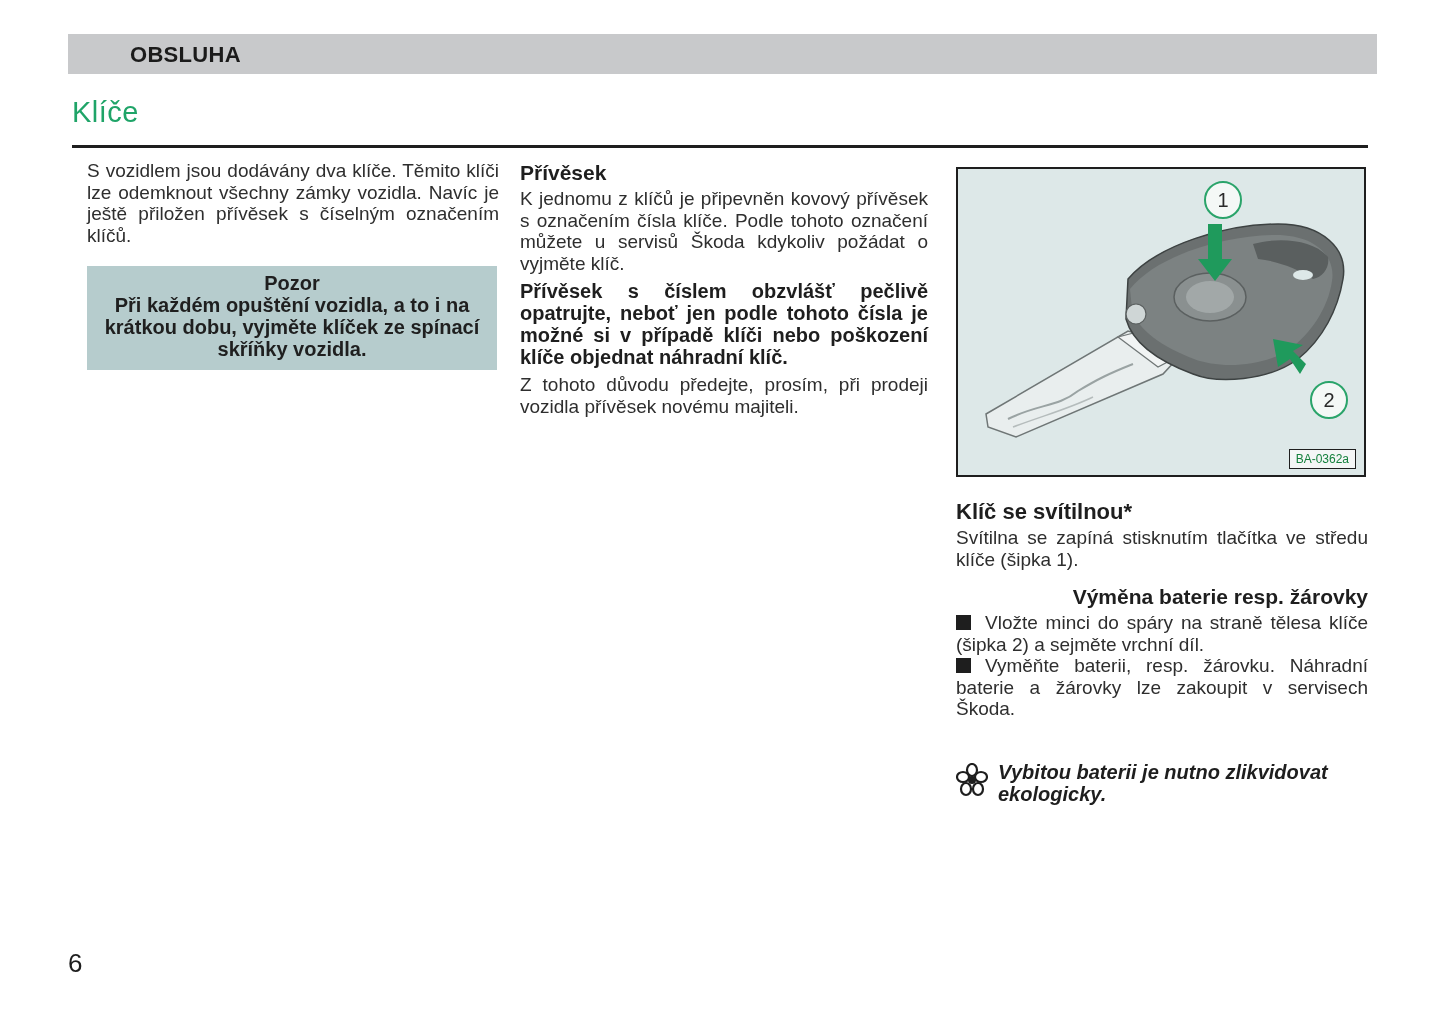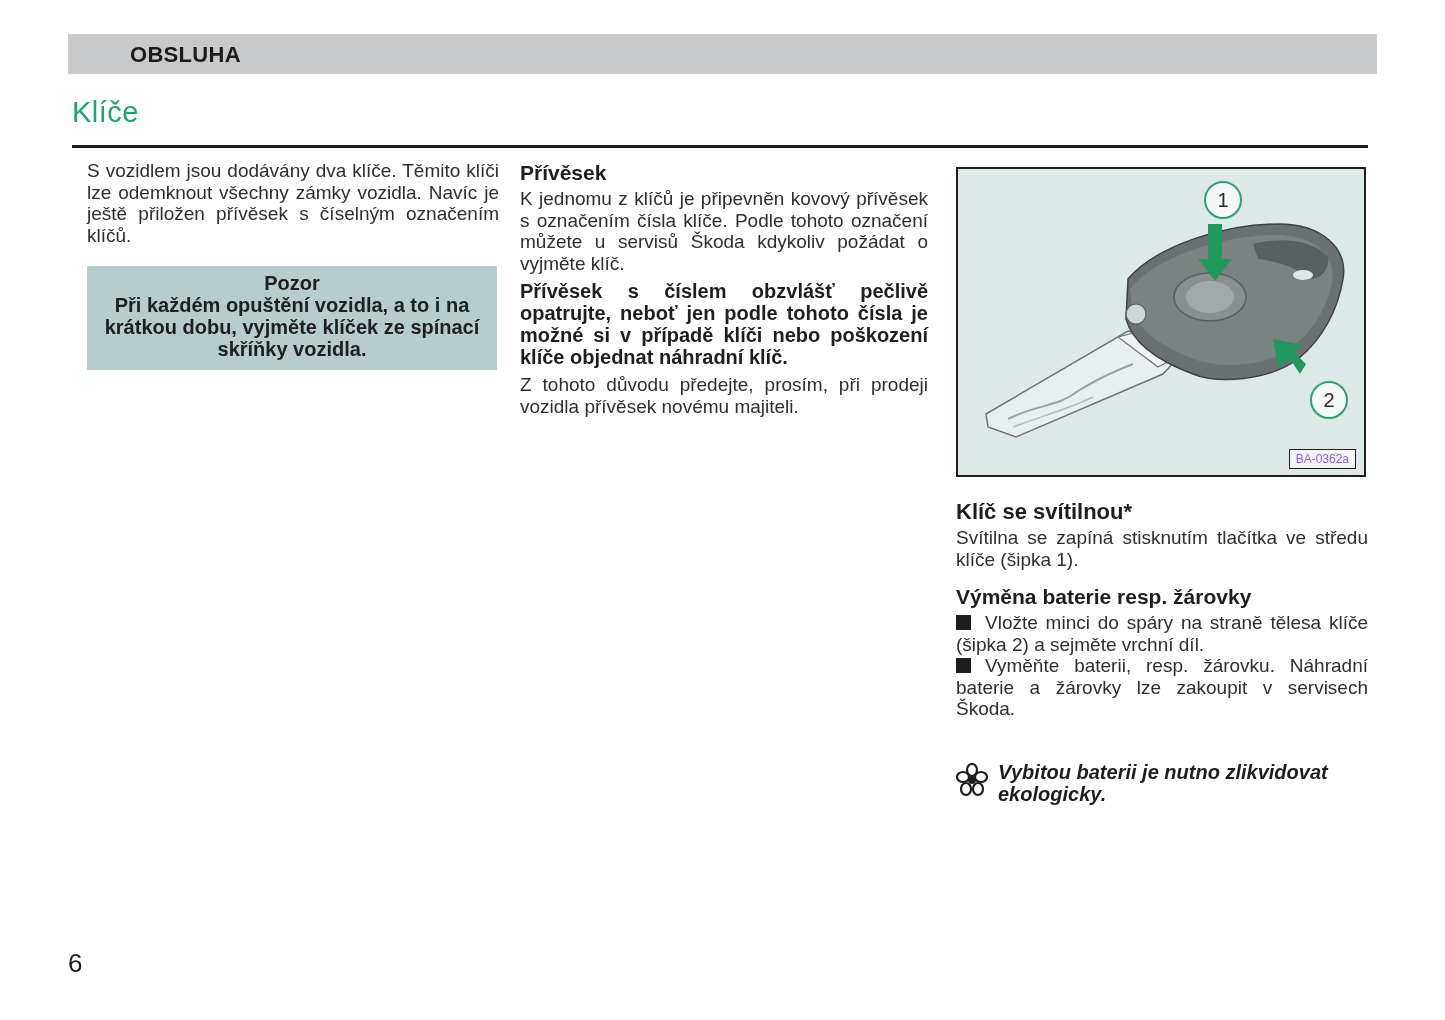--- a/index.html
+++ b/index.html
@@ -57,30 +57,30 @@
     .figure {
       width: 406px; height: 306px;
       border: 2px solid #1e1e1e;
       background: #dde8e8;
       position: relative;
     }
     .figure svg { position: absolute; left: 0; top: 0; }
     .fig-code {
       position: absolute; right: 8px; bottom: 6px;
       border: 1.5px solid #1e1e1e; background: #f4f6f6;
-      font-size: 12px; padding: 2px 6px; color: #8b5cf6;
+      font-size: 12px; padding: 2px 6px; color: #15803d;
     }
     .callout {
       position: absolute; width: 34px; height: 34px;
       border: 2px solid #2aa46a; border-radius: 50%;
       background: #f4f8f6;
       font-size: 20px; line-height: 34px; text-align: center; color: #2a2a2a;
     }
     .col3 .sub-head { margin-top: 22px; font-size: 22px; }
-    .col3 .sub-head.second { margin-top: 14px; font-size: 21px; }
+    .col3 .sub-head.second { margin-top: 14px; font-size: 21px; text-align: right; }
     .bullet-item { position: relative; text-indent: 0; }
     .bullet-sq {
       display: inline-block; width: 15px; height: 15px; background: #1e1e1e;
       margin-right: 14px; vertical-align: -1px;
     }
     .eco {
       margin-top: 41px; position: relative; padding-left: 42px;
       font-weight: bold; font-style: italic; font-size: 20px; line-height: 22px; color: #1e1e1e;
     }
     .eco-icon { position: absolute; left: 0; top: 2px; }

